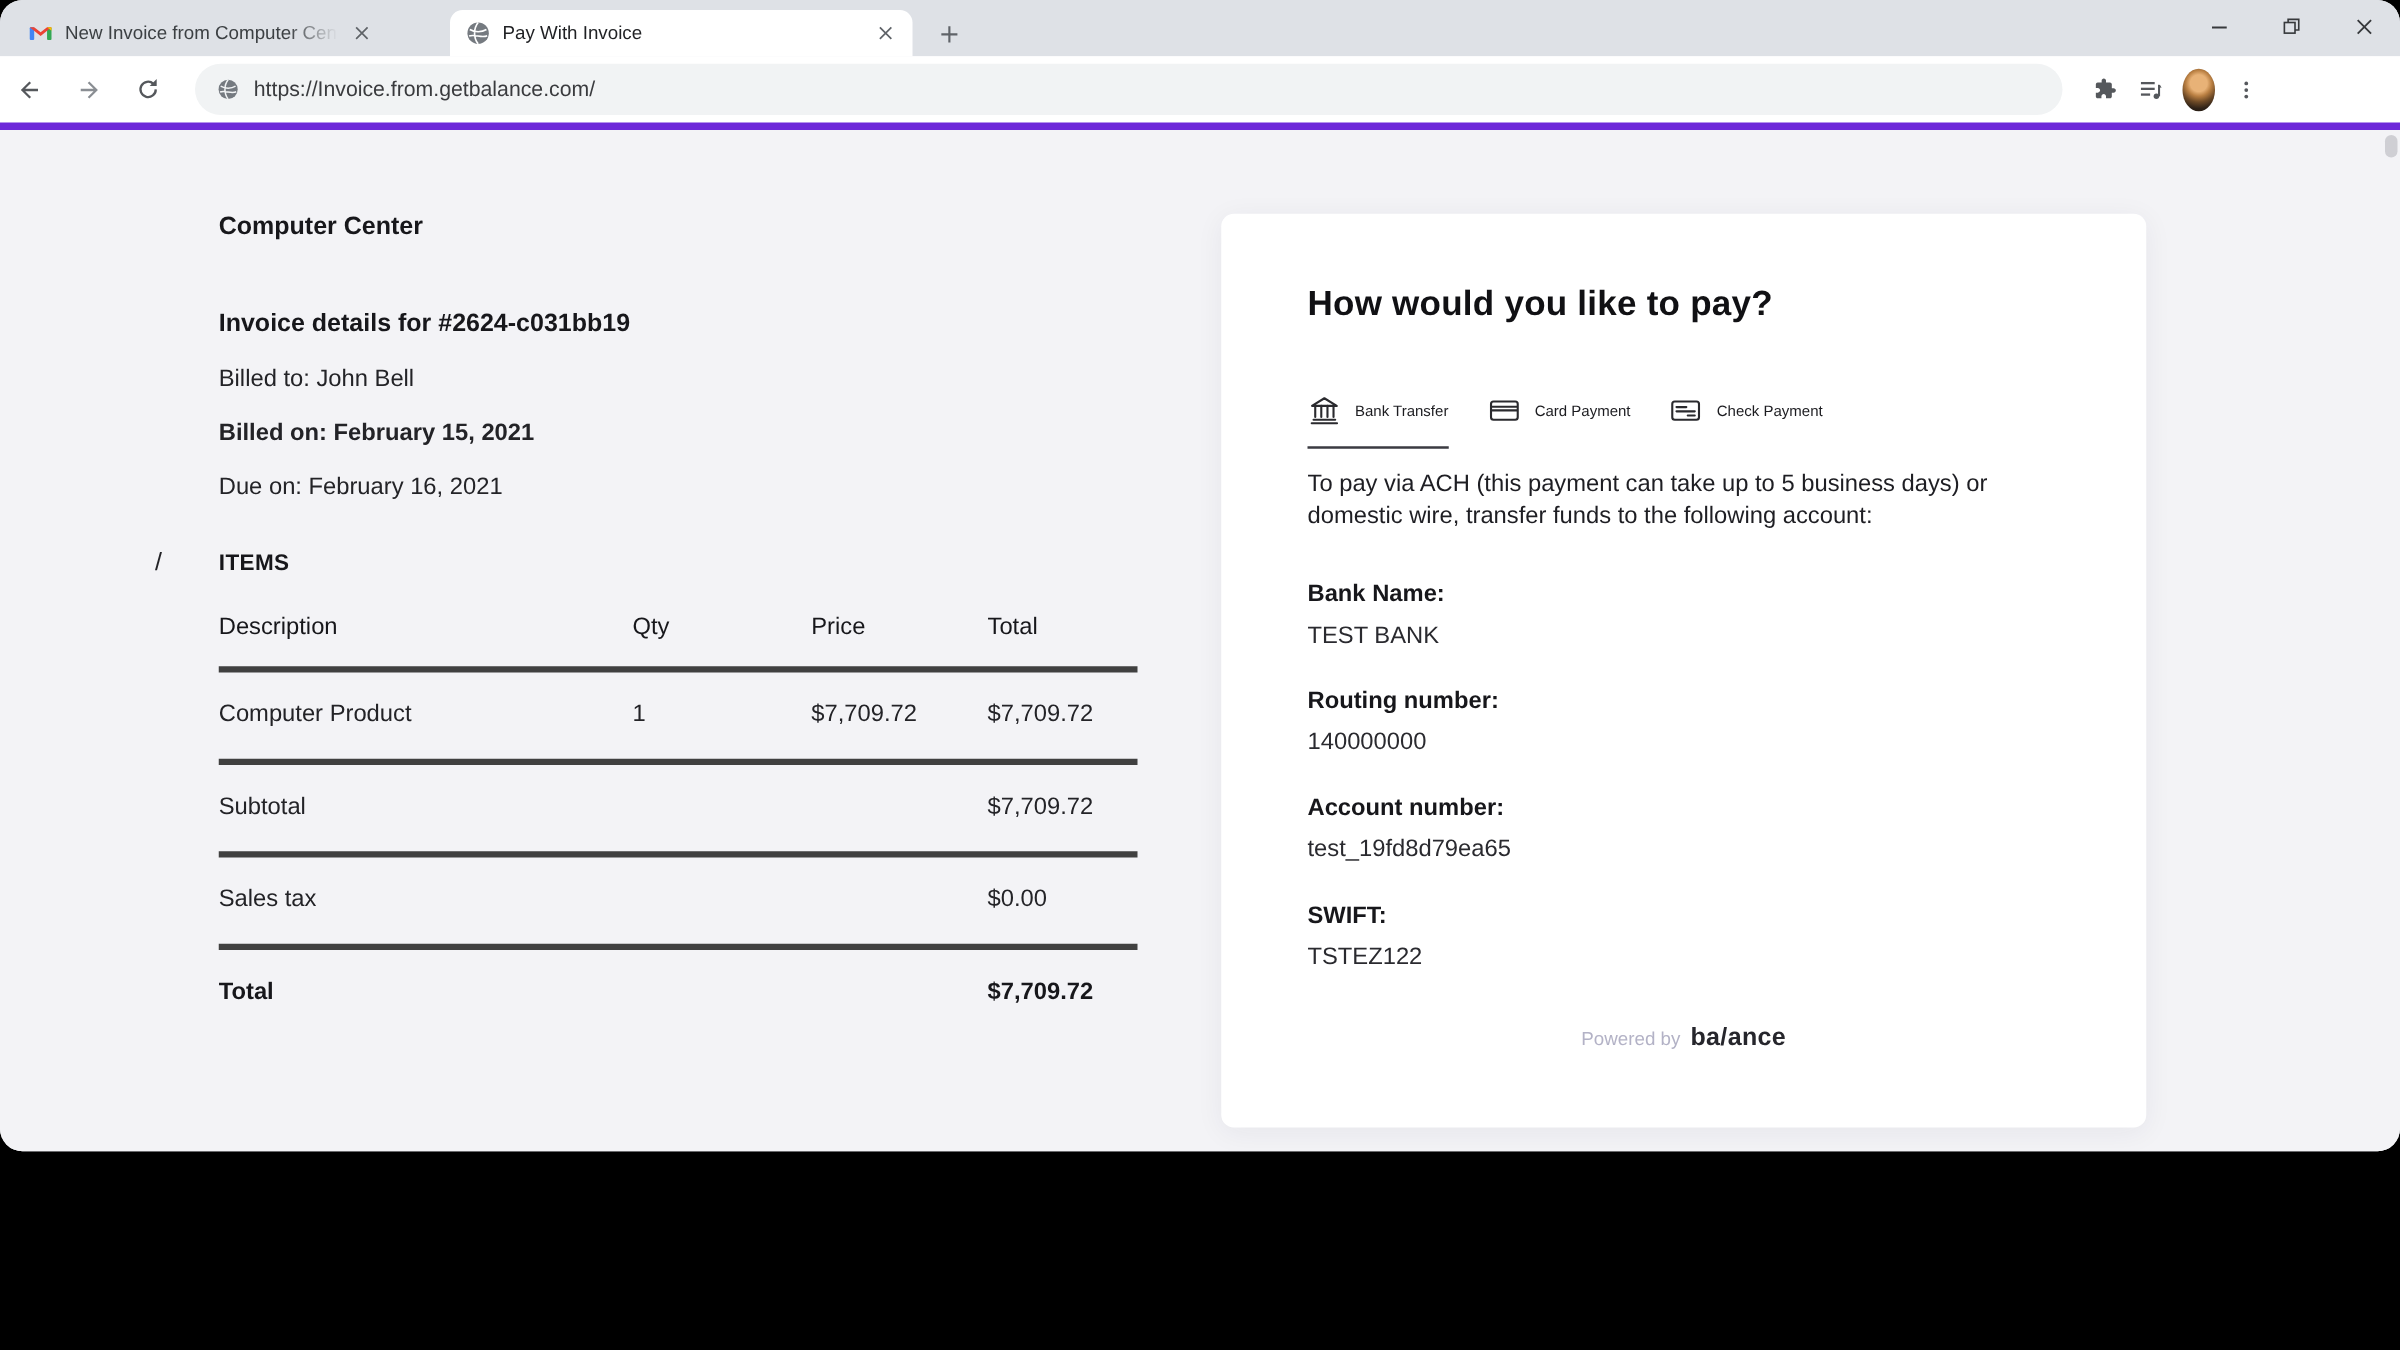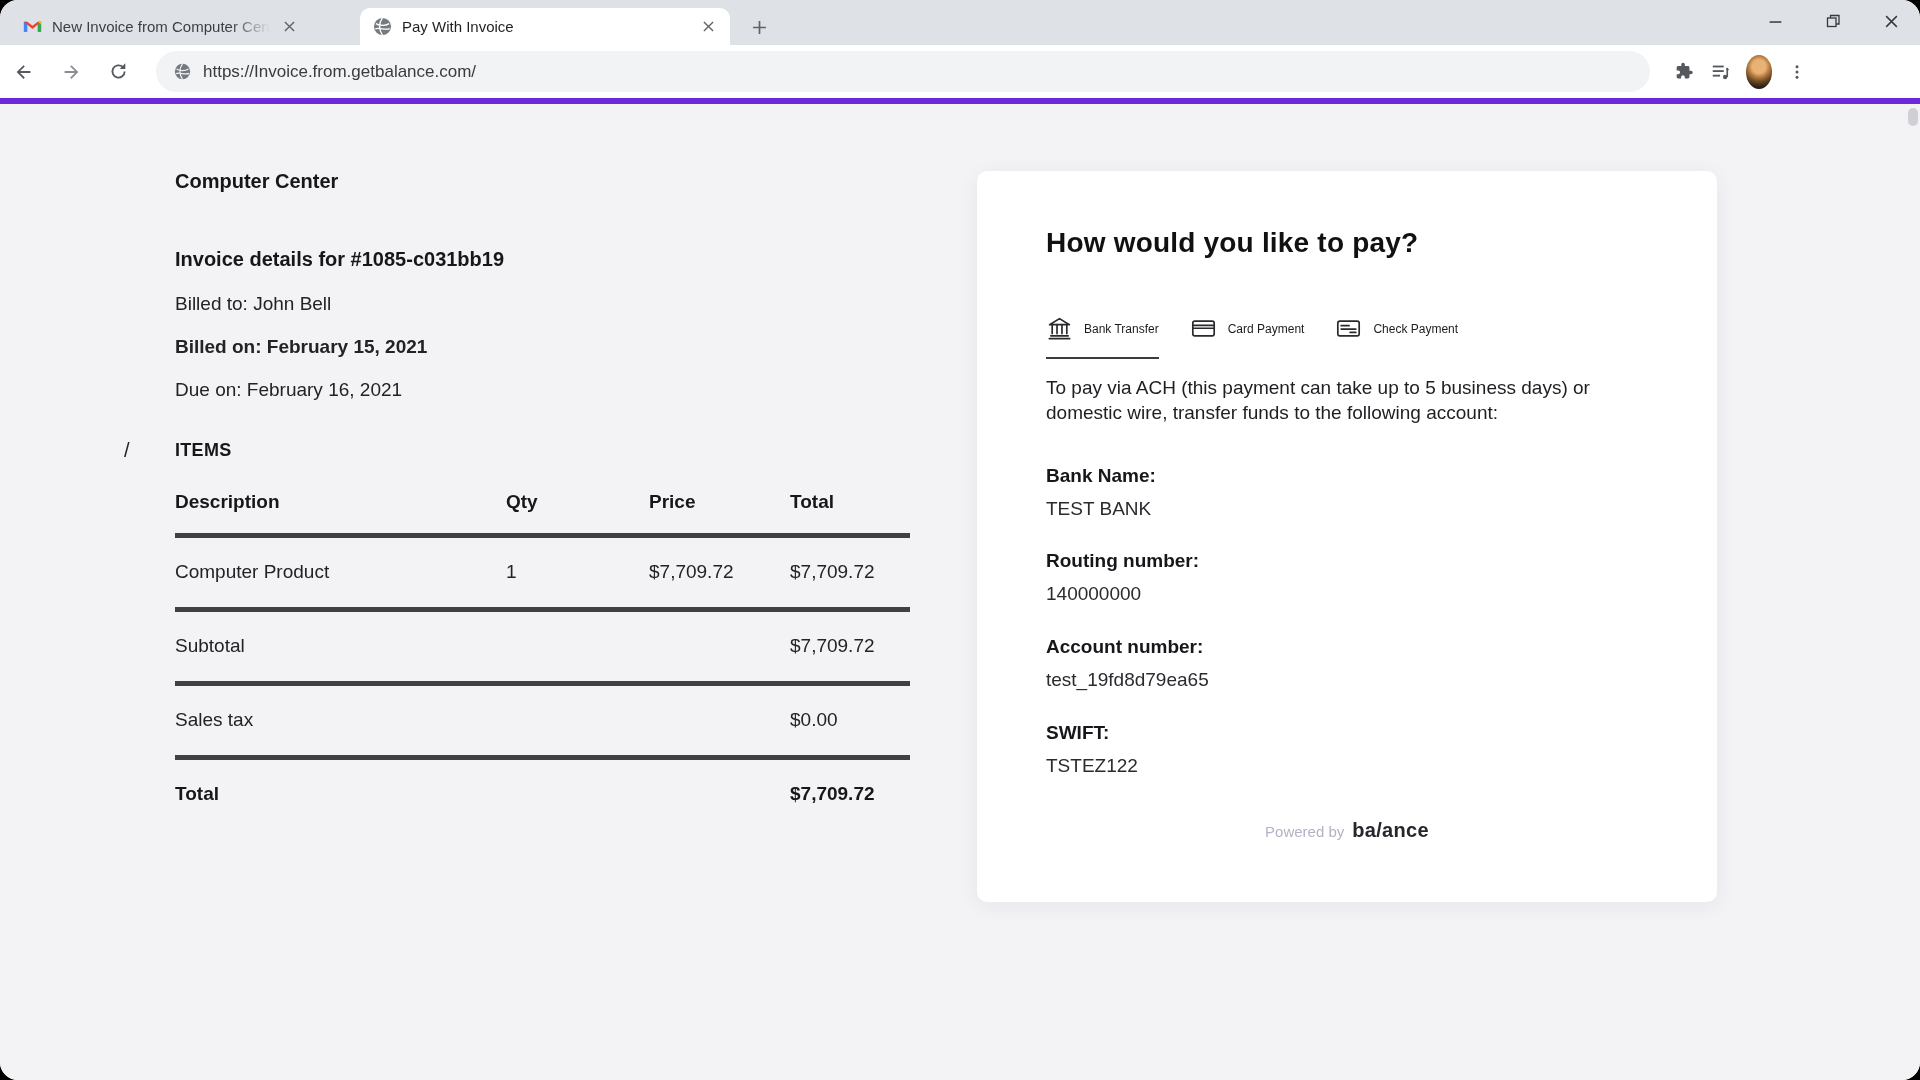--- a/index.html
+++ b/index.html
@@ -1,17 +1,17 @@
 <!DOCTYPE html>
 <html><head>
 <meta charset="utf-8">
 <style>
   * { margin:0; padding:0; box-sizing:border-box; }
   html,body { width:1920px; height:1080px; background:#000; font-family:"Liberation Sans", sans-serif; }
-  .window { position:relative; width:1920px; height:1080px; border-radius:18px; overflow:hidden; background:#f3f3f6; }
+  .window { position:relative; width:1920px; height:921px; border-radius:18px; overflow:hidden; background:#f3f3f6; }
 
   
   .tabstrip { position:absolute; left:0; top:0; width:1920px; height:45px; background:#dee1e6; }
   .tab { position:absolute; top:8px; height:37px; display:flex; align-items:center; padding:0 12px; border-radius:10px 10px 0 0; cursor:default; }
   .tab .favicon { width:20px; height:20px; margin-right:10px; flex:0 0 auto; display:flex; align-items:center; justify-content:center; }
   .tab .tlabel { font-size:15px; color:#3c4043; white-space:nowrap; overflow:hidden; max-width:250px;
     -webkit-mask-image:linear-gradient(90deg,#000 82%,transparent); mask-image:linear-gradient(90deg,#000 82%,transparent); }
   .tab.active { background:#fff; }
   .tab.active .tlabel { color:#1f2023; max-width:280px; -webkit-mask-image:none; mask-image:none; }
   .tab-close { margin-left:10px; width:20px; height:20px; border:none; background:transparent; display:flex; align-items:center; justify-content:center; border-radius:50%; }
@@ -38,21 +38,21 @@
   .page { position:absolute; left:0; top:104px; width:1920px; height:976px; background:#f3f3f6; }
   .scrollthumb { position:absolute; right:2px; top:4px; width:10px; height:18px; border-radius:5px; background:#cfcfd4; }
 
   .abs { position:absolute;text-align:center; }
   .inv-b { font-weight:bold; color:#17171b; font-size:20px; }
   .inv-t { color:#232327; font-size:19px; }
 
   
   .itable { position:absolute; left:175px; top:385px; width:735px; font-size:19px; color:#232327; }
   .irow { display:grid; grid-template-columns:331px 143px 141px 120px; align-items:center; }
-  .irow.head { font-weight:bold; color:#17171b; padding:2px 0 20px 0; }
+  .irow.head { font-weight:normal; color:#17171b; padding:2px 0 20px 0; }
   .irow.line { border-top:5px solid #404040; padding:23px 0 24px 0; }
   .irow.total { font-weight:bold; color:#17171b; }
 
   
   .card { position:absolute; left:977px; top:67px; width:740px; height:731px; background:#fff; border-radius:10px; box-shadow:0 4px 22px rgba(30,30,60,0.06); }
   .card h1 { position:absolute; left:69px; top:56px; font-size:28px; font-weight:bold; color:#111114; letter-spacing:0.2px; }
   .ptabs { position:absolute; left:69px; top:144px; display:flex; }
   .ptab { display:flex; align-items:center; gap:11px; background:transparent; border:none; font-size:12px; color:#1c1c20; padding:0 0 15px 0; margin-right:31px; border-bottom:2px solid transparent; font-family:"Liberation Sans", sans-serif;justify-content:center; }
   .ptab.active { border-bottom-color:#3b3b42; }
   .ptab .picon { display:flex; }
@@ -183,21 +183,21 @@
             <circle cx="12" cy="19" r="2"></circle>
           </svg>
       </button>
     </div>
   </div>
 
   <div class="page">
     <div class="scrollthumb"></div>
 
     <div class="abs inv-b" style="left:175px; top:66px;">Computer Center</div>
-    <div class="abs inv-b" style="left:175px; top:144px;">Invoice details for #1085-c031bb19</div>
+    <div class="abs inv-b" style="left:175px; top:144px;">Invoice details for #2624-c031bb19</div>
     <div class="abs inv-t" style="left:175px; top:189px;">Billed to: John Bell</div>
     <div class="abs inv-t" style="left:175px; top:232px;font-weight:bold;">Billed on: February 15, 2021</div>
     <div class="abs inv-t" style="left:175px; top:275px;">Due on: February 16, 2021</div>
 
     <div class="abs inv-t" style="left:124px; top:335px; font-size:20px;">/</div>
     <div class="abs inv-b" style="left:175px; top:336px; font-size:18px; letter-spacing:0.3px;">ITEMS</div>
 
     <div class="itable">
       <div class="irow head">
         <div>Description</div>

